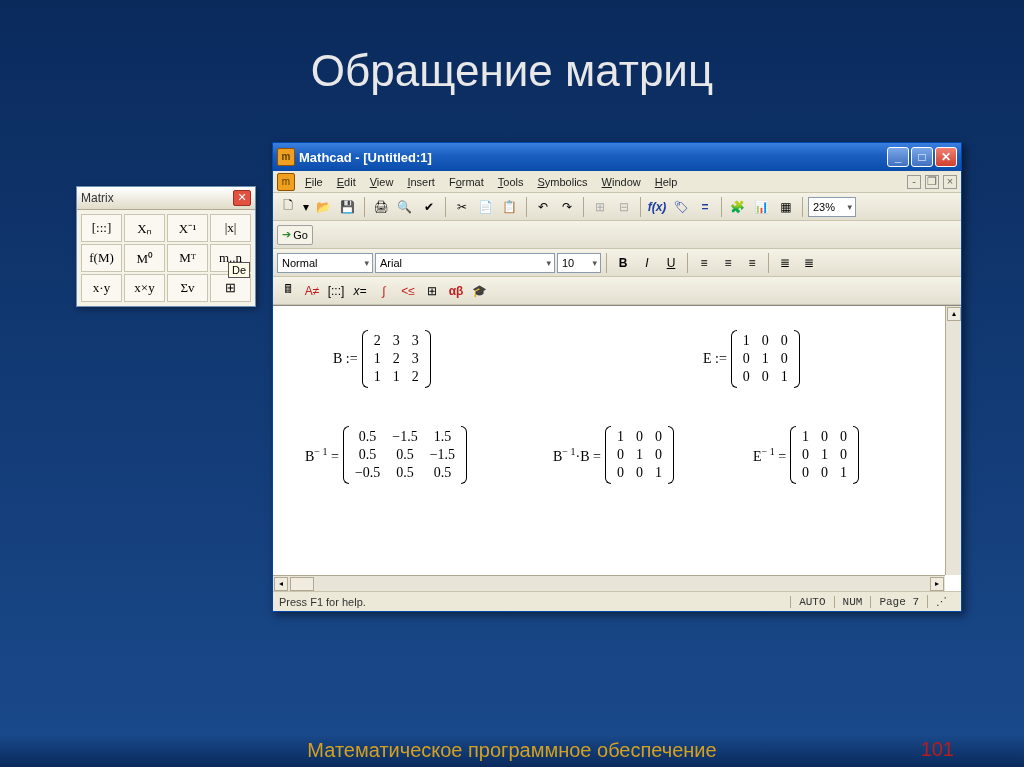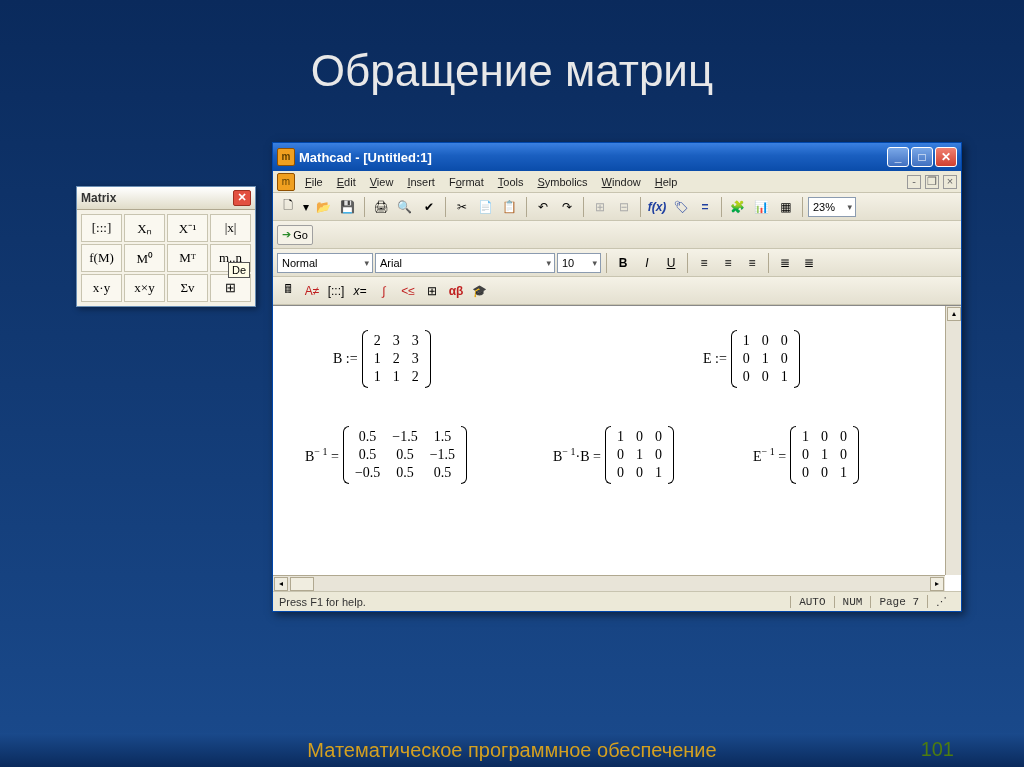--- a/index.html
+++ b/index.html
@@ -14,33 +14,33 @@
     text-align: center; color: #e8e8e8; font-size: 44px; font-weight: normal; margin-top: 28px;
   }
   .footer-bar {
     position: absolute; bottom: 0; left: 0; right: 0; height: 34px;
     background: linear-gradient(to bottom, #1a4a8c, #0a2a5c);
     display: flex; align-items: center; justify-content: center;
     color: #d4a020; font-size: 20px;
   }
   .page-num {
     position: absolute; right: 70px; bottom: 6px;
-    color: #4d7c0f; font-size: 20px;
+    color: #b91c1c; font-size: 20px;
   }
 
   
   .matrix-palette {
     position: absolute; left: 76px; top: 186px; width: 180px;
     background: #ece9d8; border: 1px solid #6b8fb5;
     box-shadow: 2px 2px 6px rgba(0,0,0,0.4);
   }
   .mp-title {
     display: flex; justify-content: space-between; align-items: center;
     background: linear-gradient(to bottom, #fff, #e0dcc8);
-    padding: 3px 4px; font-size: 12px; font-weight: bold; color: #333;
+    padding: 3px 4px; font-size: 12px; font-weight: normal; color: #333;
     border-bottom: 1px solid #b0a890;
   }
   .mp-close {
     width: 18px; height: 16px; background: #e25040; border: 1px solid #a03020;
     border-radius: 2px; color: #fff; font-size: 11px; text-align: center; line-height: 13px;
   }
   .mp-grid {
     display: grid; grid-template-columns: repeat(4, 1fr);
     gap: 2px; padding: 4px; background: #f5f2e7;
   }

